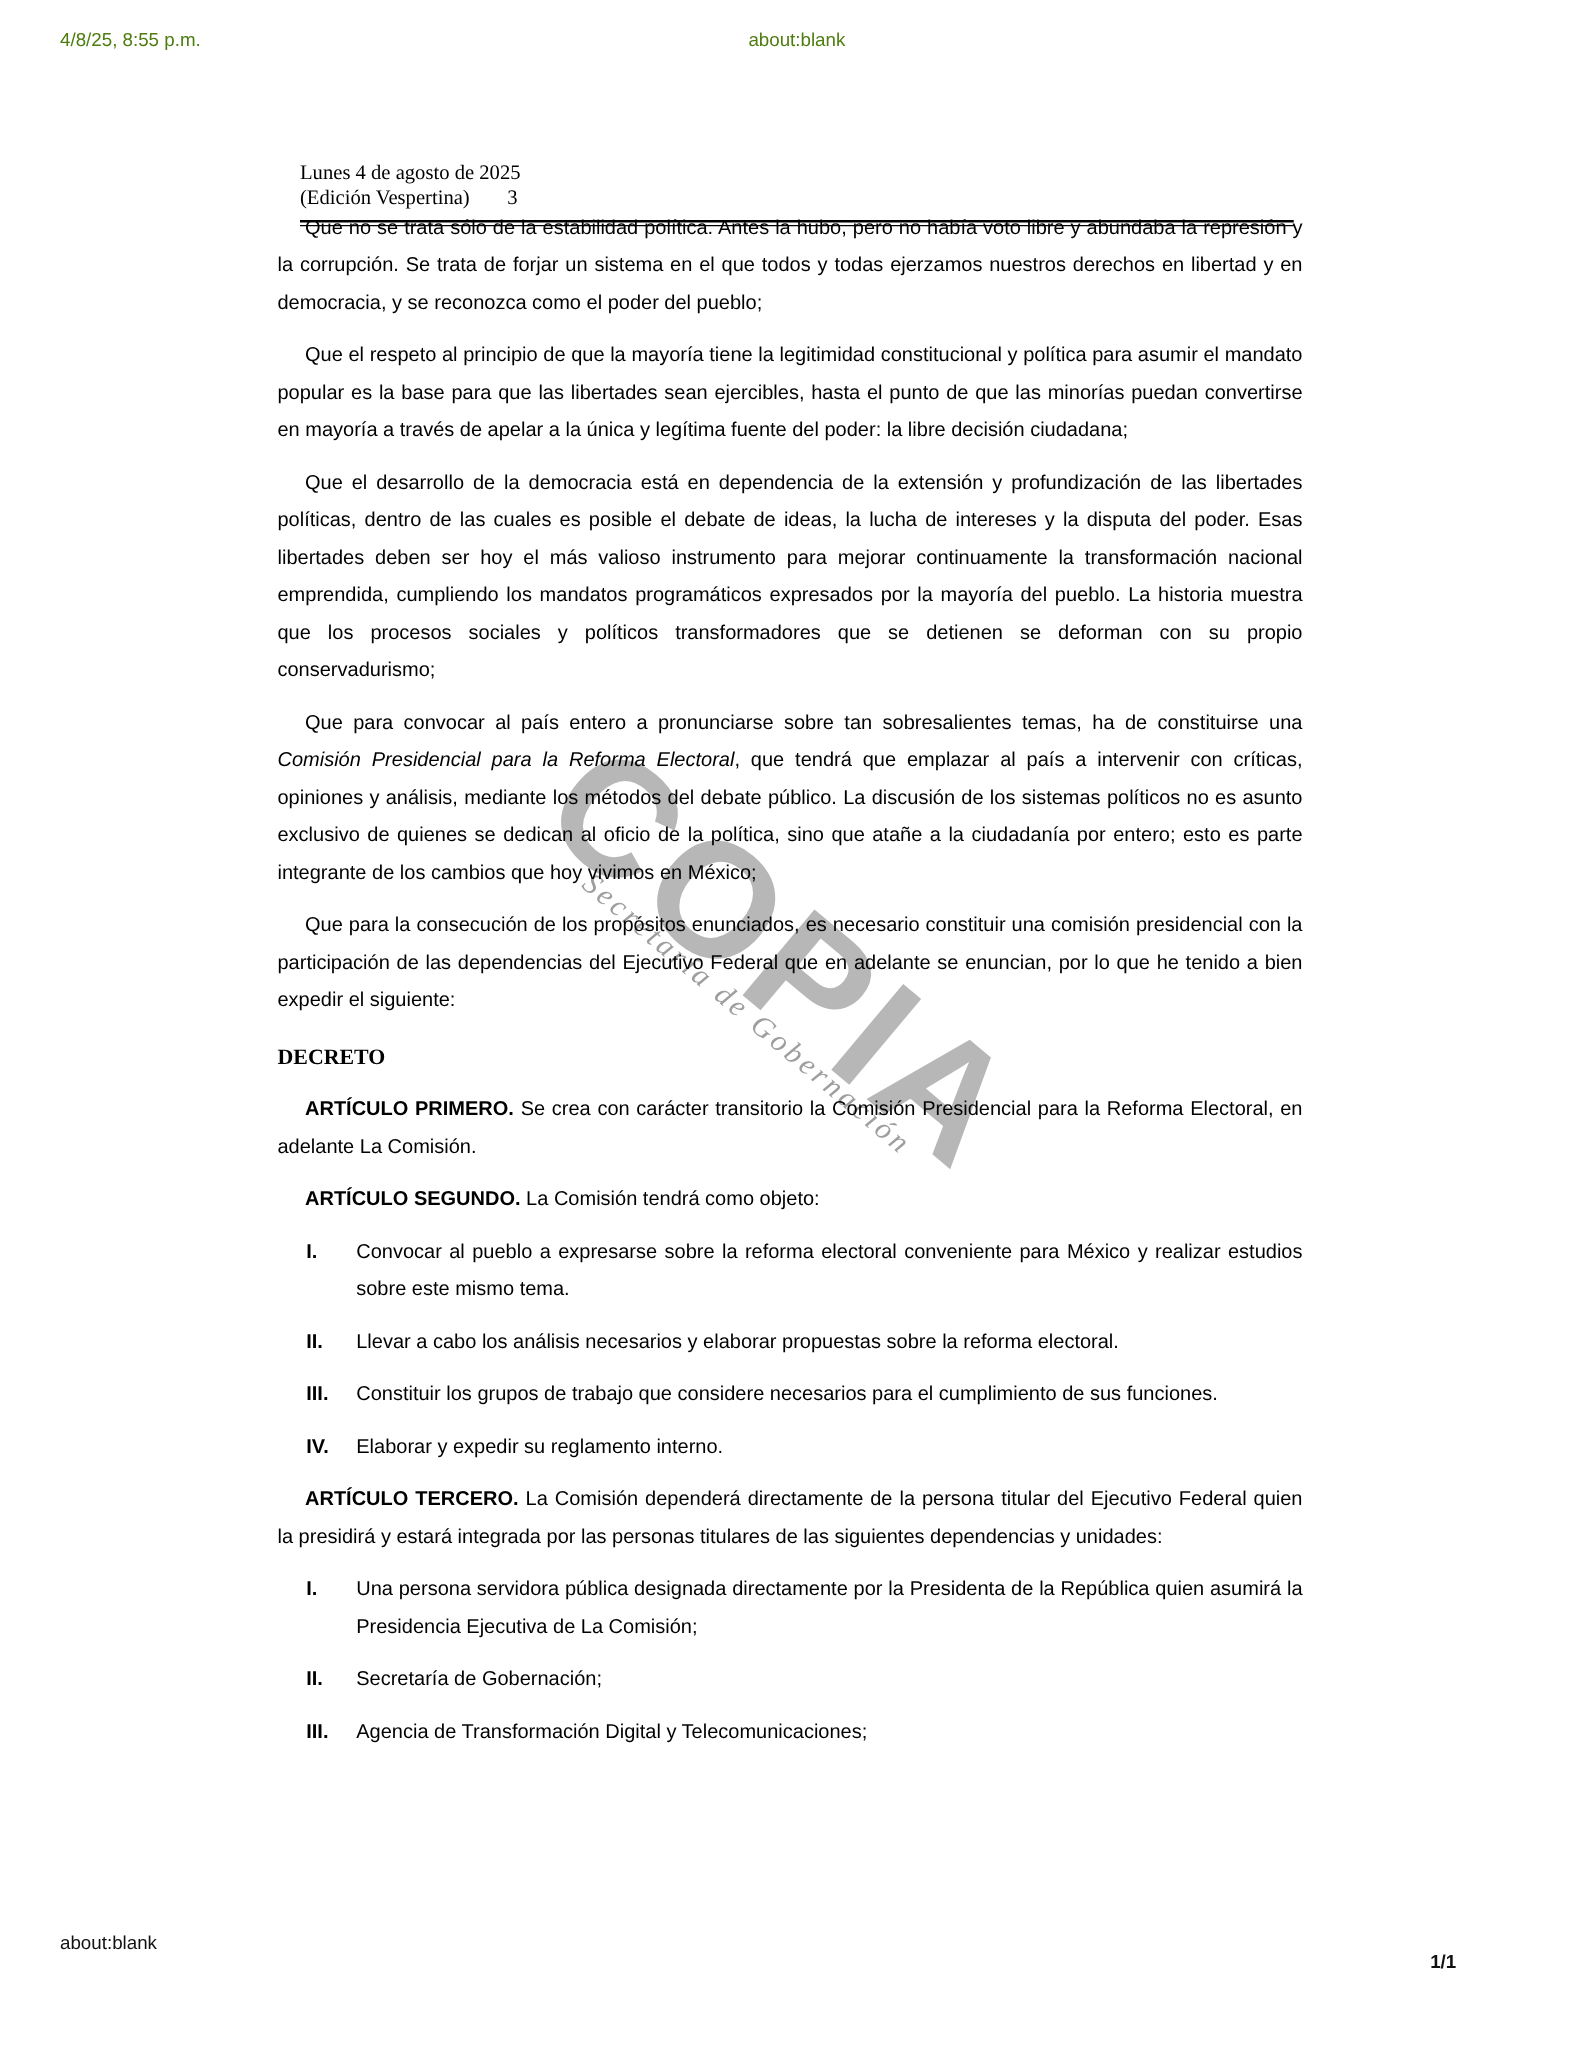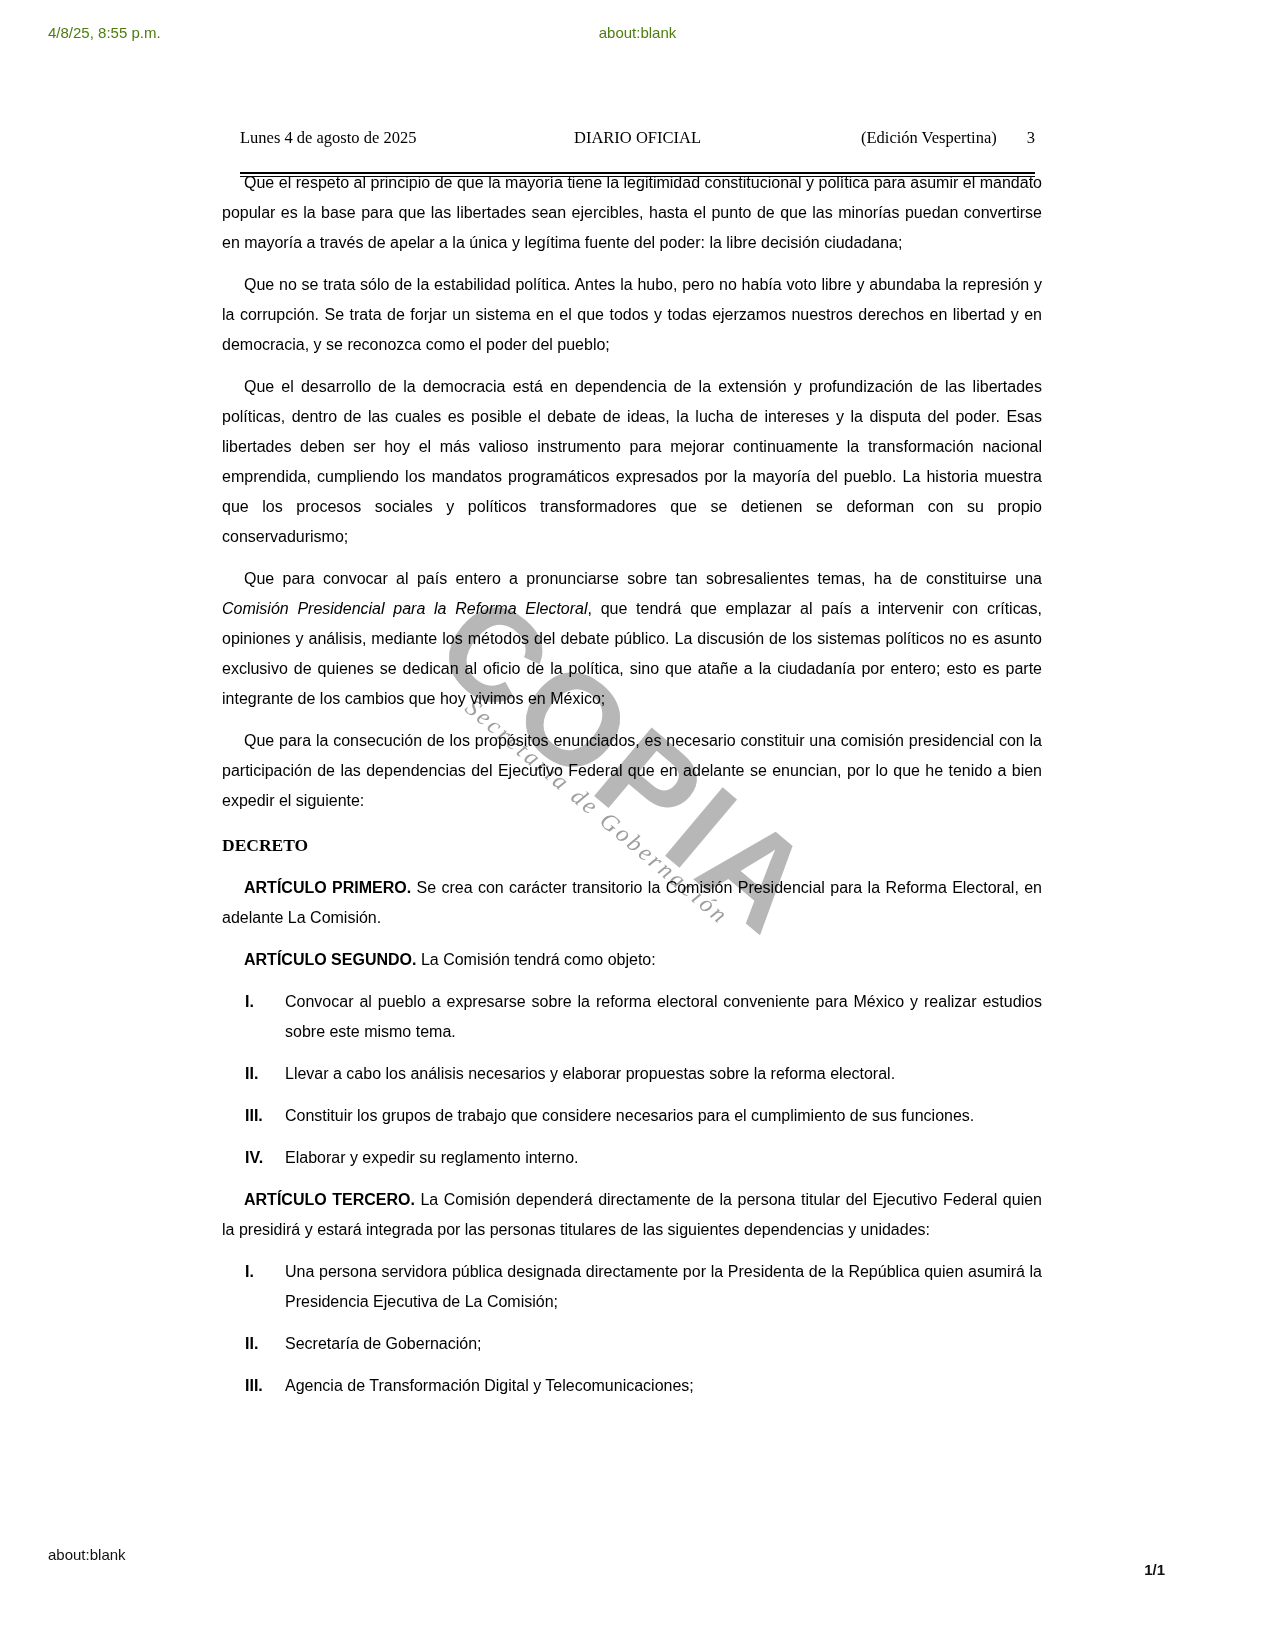--- a/index.html
+++ b/index.html
@@ -16,21 +16,21 @@
   
   .print-header { position:absolute; top:24px; left:0; width:100%; height:22px; font-size:15px; color:#4d7c0f; }
   .print-datetime { position:absolute; left:48px; top:0; }
   .print-title { position:absolute; left:0; right:0; top:0; text-align:center; }
   .print-footer { position:absolute; top:1546px; left:0; width:100%; height:22px; font-size:15px; color:#111; }
   .footer-url { position:absolute; left:48px; top:0; }
   .footer-page { position:absolute; right:110px; top:15px;font-weight:bold; }
 
   
   .doc-header { position:absolute; left:240px; top:128px; width:795px; font-family:"Liberation Serif", serif; font-size:16.5px; }
-  .doc-header-row { display:flex; align-items:baseline; justify-content:space-between; padding-bottom:24px; }
+  .doc-header-row { display:flex; align-items:baseline; justify-content:space-between; padding-bottom:8px;flex-direction:column; }
   .doc-header-row .pub { position:absolute; left:0; right:0; text-align:center; }
   .doc-header-row .ed { display:flex; align-items:baseline; }
   .pagenum { margin-left:30px; }
   .rule { height:2px; border-top:2px solid #000; border-bottom:1px solid #000; }
 
   
   .watermark {
     position:absolute; left:627px; top:765px;
     transform:translate(-50%,-50%) rotate(40deg);
     font-family:"Liberation Sans", sans-serif;
@@ -64,35 +64,34 @@
 <div class="page">
 
   <div class="print-header">
     <span class="print-datetime">4/8/25, 8:55 p.m.</span>
     <span class="print-title">about:blank</span>
   </div>
 
   <div class="doc-header">
     <div class="doc-header-row">
       <span>Lunes 4 de agosto de 2025</span>
-      <span class="pub">DIARIO OFICIAL</span>
       <span class="ed">
         <span>(Edición Vespertina)</span>
         <span class="pagenum">3</span>
       </span>
     </div>
     <div class="rule"></div>
   </div>
 
   <div class="watermark">COPIA</div>
   <div class="watermark-sub">Secretaría de Gobernación</div>
 
   <div class="content">
+    <p>Que no se trata sólo de la estabilidad política. Antes la hubo, pero no había voto libre y abundaba la represión y la corrupción. Se trata de forjar un sistema en el que todos y todas ejerzamos nuestros derechos en libertad y en democracia, y se reconozca como el poder del pueblo;</p>
     <p>Que el respeto al principio de que la mayoría tiene la legitimidad constitucional y política para asumir el mandato popular es la base para que las libertades sean ejercibles, hasta el punto de que las minorías puedan convertirse en mayoría a través de apelar a la única y legítima fuente del poder: la libre decisión ciudadana;</p>
-    <p>Que no se trata sólo de la estabilidad política. Antes la hubo, pero no había voto libre y abundaba la represión y la corrupción. Se trata de forjar un sistema en el que todos y todas ejerzamos nuestros derechos en libertad y en democracia, y se reconozca como el poder del pueblo;</p>
     <p>Que el desarrollo de la democracia está en dependencia de la extensión y profundización de las libertades políticas, dentro de las cuales es posible el debate de ideas, la lucha de intereses y la disputa del poder. Esas libertades deben ser hoy el más valioso instrumento para mejorar continuamente la transformación nacional emprendida, cumpliendo los mandatos programáticos expresados por la mayoría del pueblo. La historia muestra que los procesos sociales y políticos transformadores que se detienen se deforman con su propio conservadurismo;</p>
     <p><span>Que para convocar al país entero a pronunciarse sobre tan sobresalientes temas, ha de constituirse una </span><i>Comisión Presidencial para la Reforma Electoral</i><span>, que tendrá que emplazar al país a intervenir con críticas, opiniones y análisis, mediante los métodos del debate público. La discusión de los sistemas políticos no es asunto exclusivo de quienes se dedican al oficio de la política, sino que atañe a la ciudadanía por entero; esto es parte integrante de los cambios que hoy vivimos en México;</span></p>
     <p>Que para la consecución de los propósitos enunciados, es necesario constituir una comisión presidencial con la participación de las dependencias del Ejecutivo Federal que en adelante se enuncian, por lo que he tenido a bien expedir el siguiente:</p>
 
     <h3 class="decreto">DECRETO</h3>
 
     <p><b>ARTÍCULO PRIMERO.</b><span> Se crea con carácter transitorio la Comisión Presidencial para la Reforma Electoral, en adelante La Comisión.</span></p>
 
     <p><b>ARTÍCULO SEGUNDO.</b><span> La Comisión tendrá como objeto:</span></p>
 

